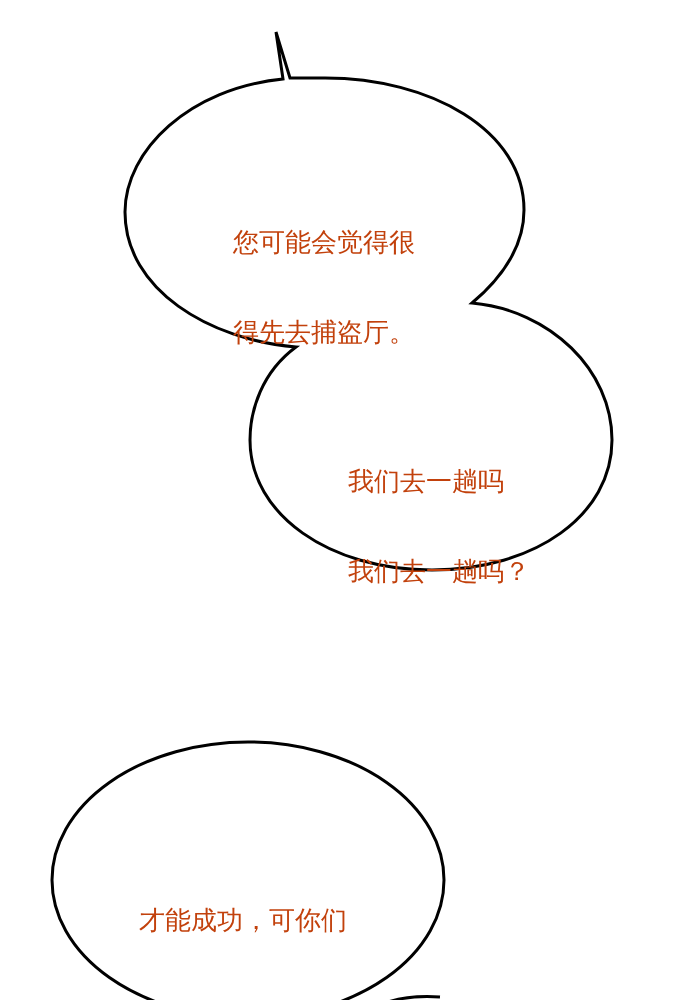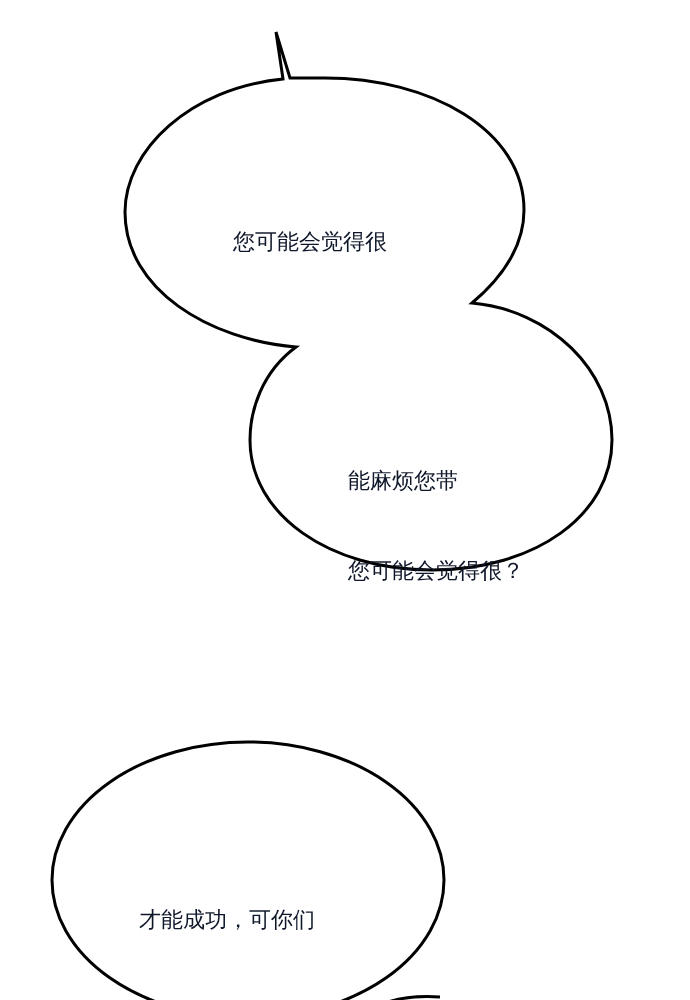--- a/index.html
+++ b/index.html
@@ -11,23 +11,23 @@
       overflow: hidden;
     }
     svg.bubbles {
       position: absolute;
       left: 0; top: 0;
       width: 690px; height: 1000px;
     }
     .bubble-text {
       position: absolute;
       font-family: "DejaVu Sans", "Liberation Sans", sans-serif;
-      font-size: 22px;
+      font-size: 26px;
       line-height: 30px;
-      color: #0f172a;
+      color: #c2410c;
       white-space: pre;
       letter-spacing: 0px;
     }
     .line { display: block; }
   </style>
 </head>
 <body>
 
 <div id="canvas">
 
@@ -46,25 +46,26 @@
          C 524 130, 430 78, 325 78
          Z" fill="#ffffff" stroke="#000000" stroke-width="3" stroke-linejoin="miter"></path>
 
     <ellipse cx="248" cy="880" rx="196" ry="138" fill="#ffffff" stroke="#000000" stroke-width="3"></ellipse>
 
     <path d="M 388 1002 Q 410 995 440 997" fill="none" stroke="#000000" stroke-width="3"></path>
   </svg>
 
   <div class="bubble-text" style="left:233px; top:167px;">
     <span class="line">您可能会觉得很</span>
+    <span class="line">得先去捕盗厅。</span>
   </div>
 
   <div class="bubble-text" style="left:348px; top:406px;">
-    <span class="line">能麻烦您带</span>
-    <span class="line">您可能会觉得很？</span>
+    <span class="line">我们去一趟吗</span>
+    <span class="line">我们去一趟吗？</span>
   </div>
 
   <div class="bubble-text" style="left:139px; top:845px;">
     <span class="line">才能成功，可你们</span>
     
   </div>
 
 </div>
 
 </body></html>

